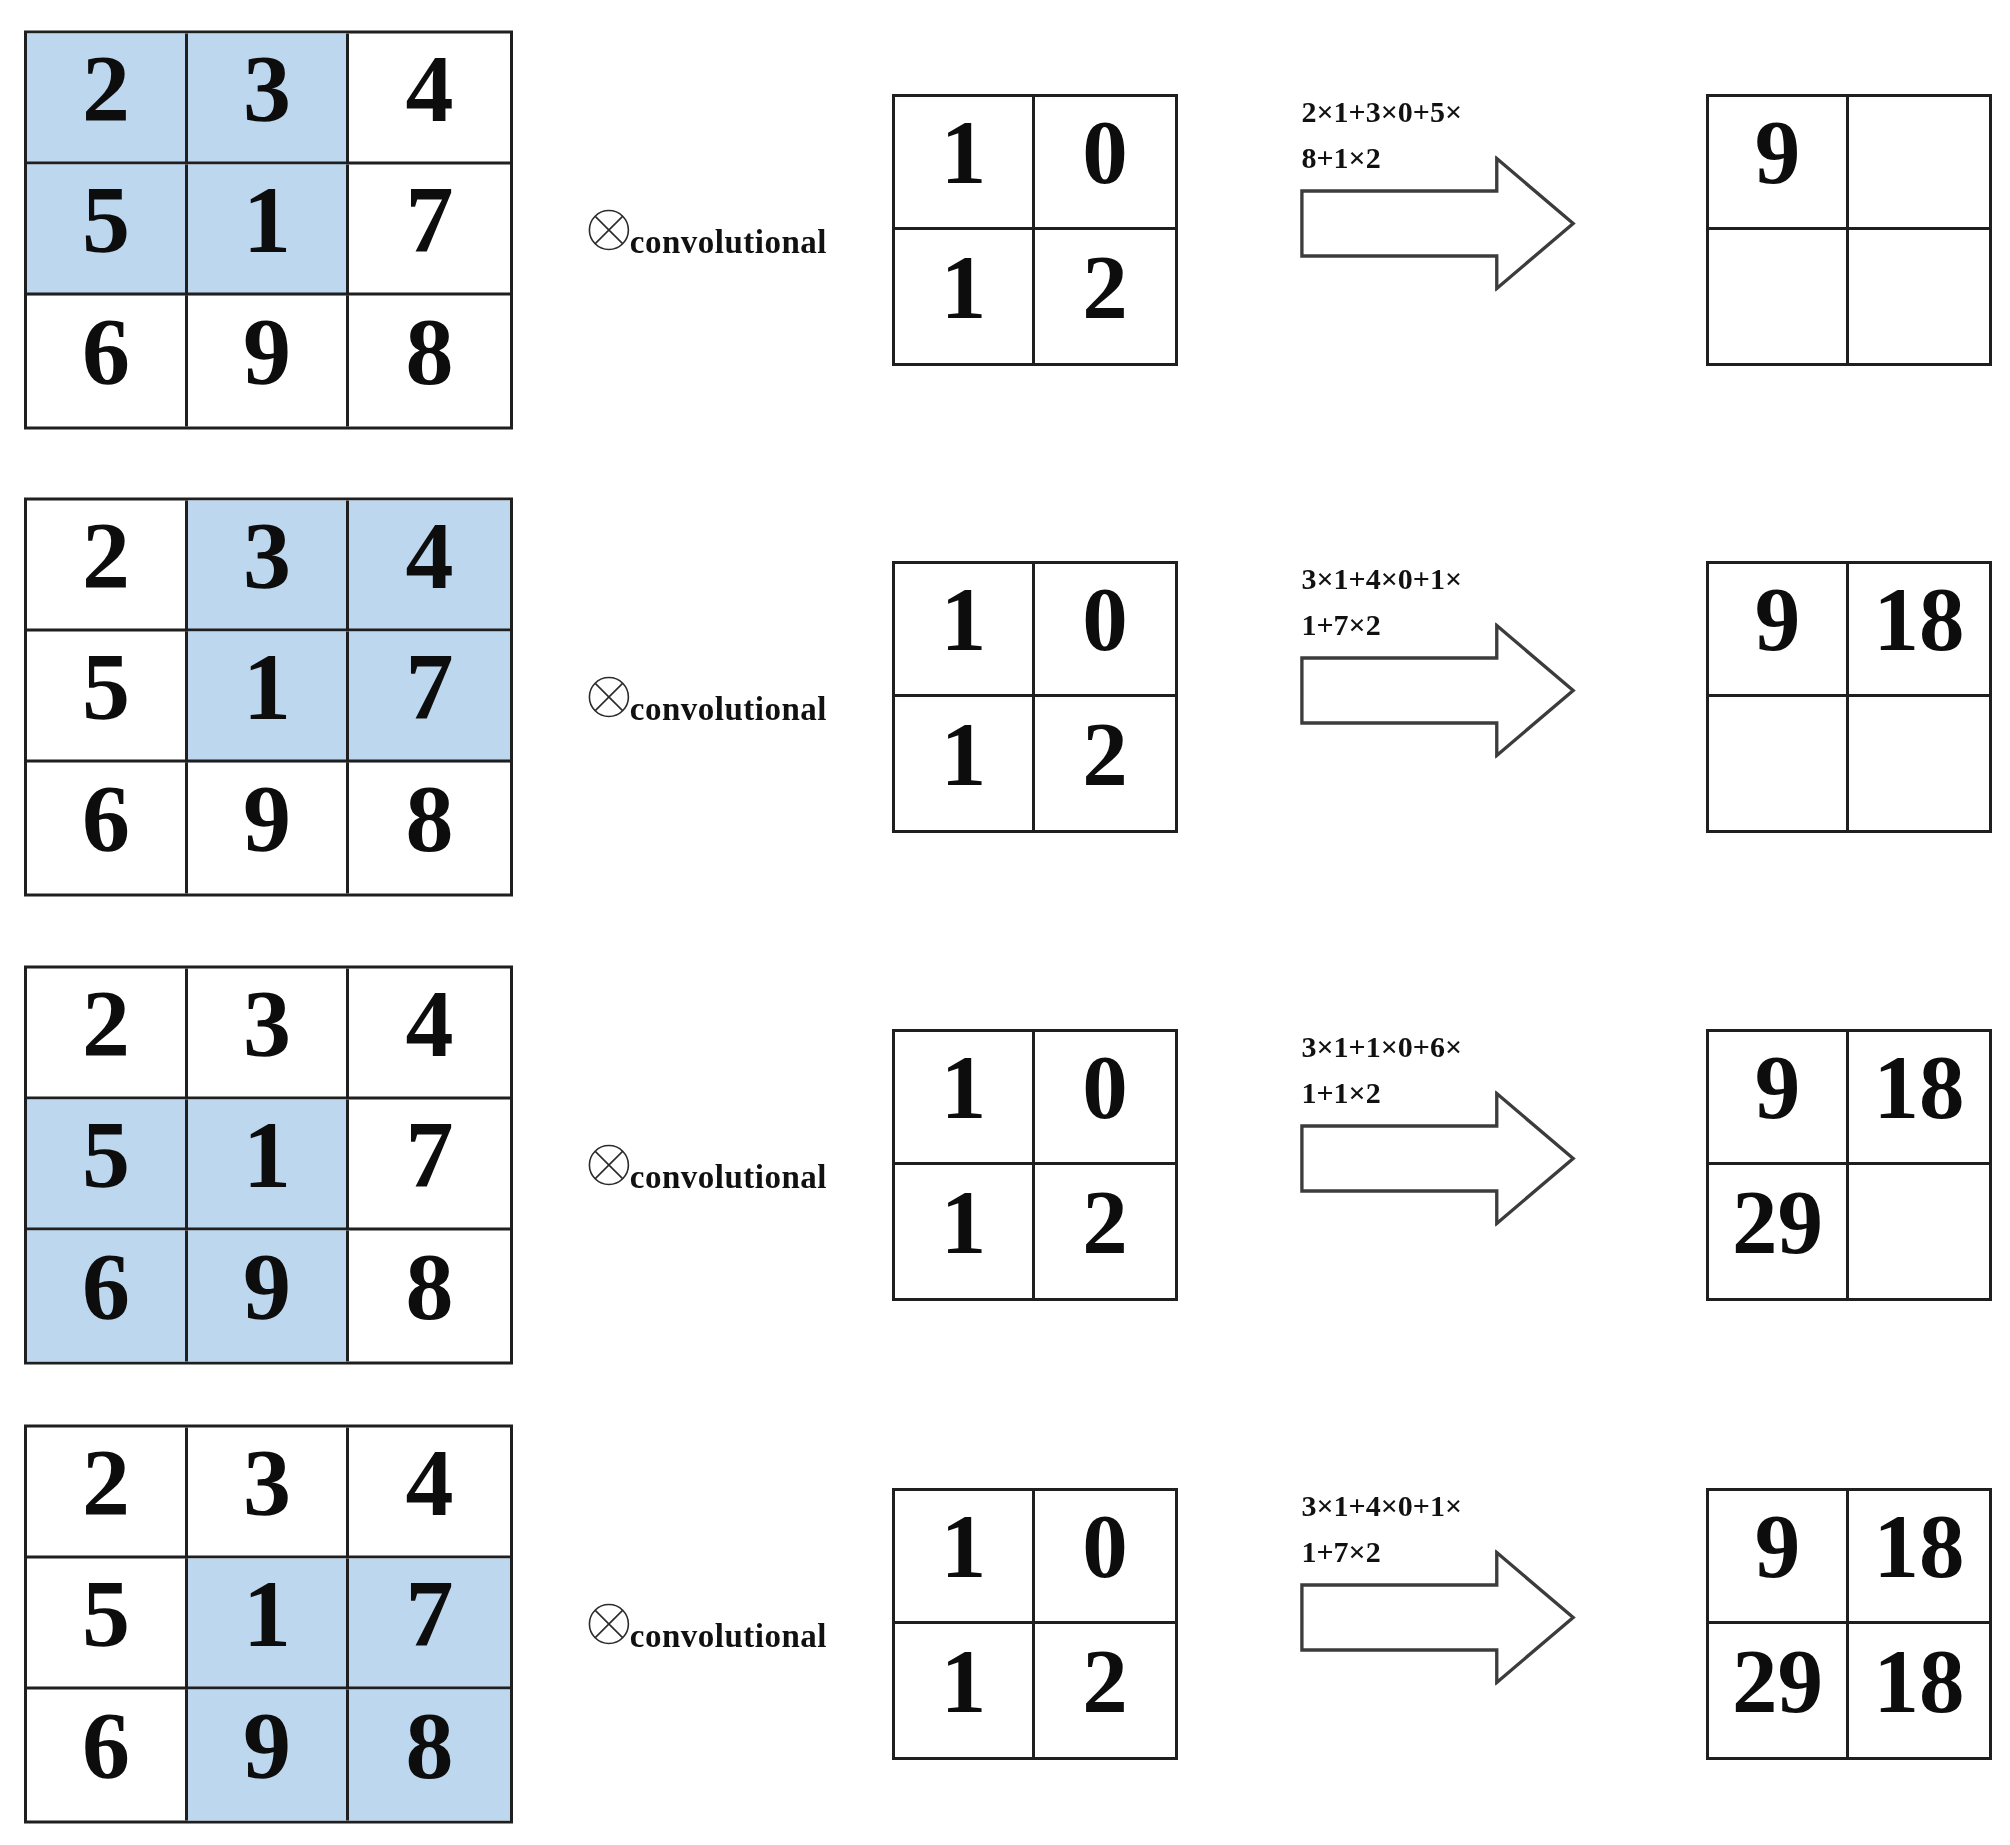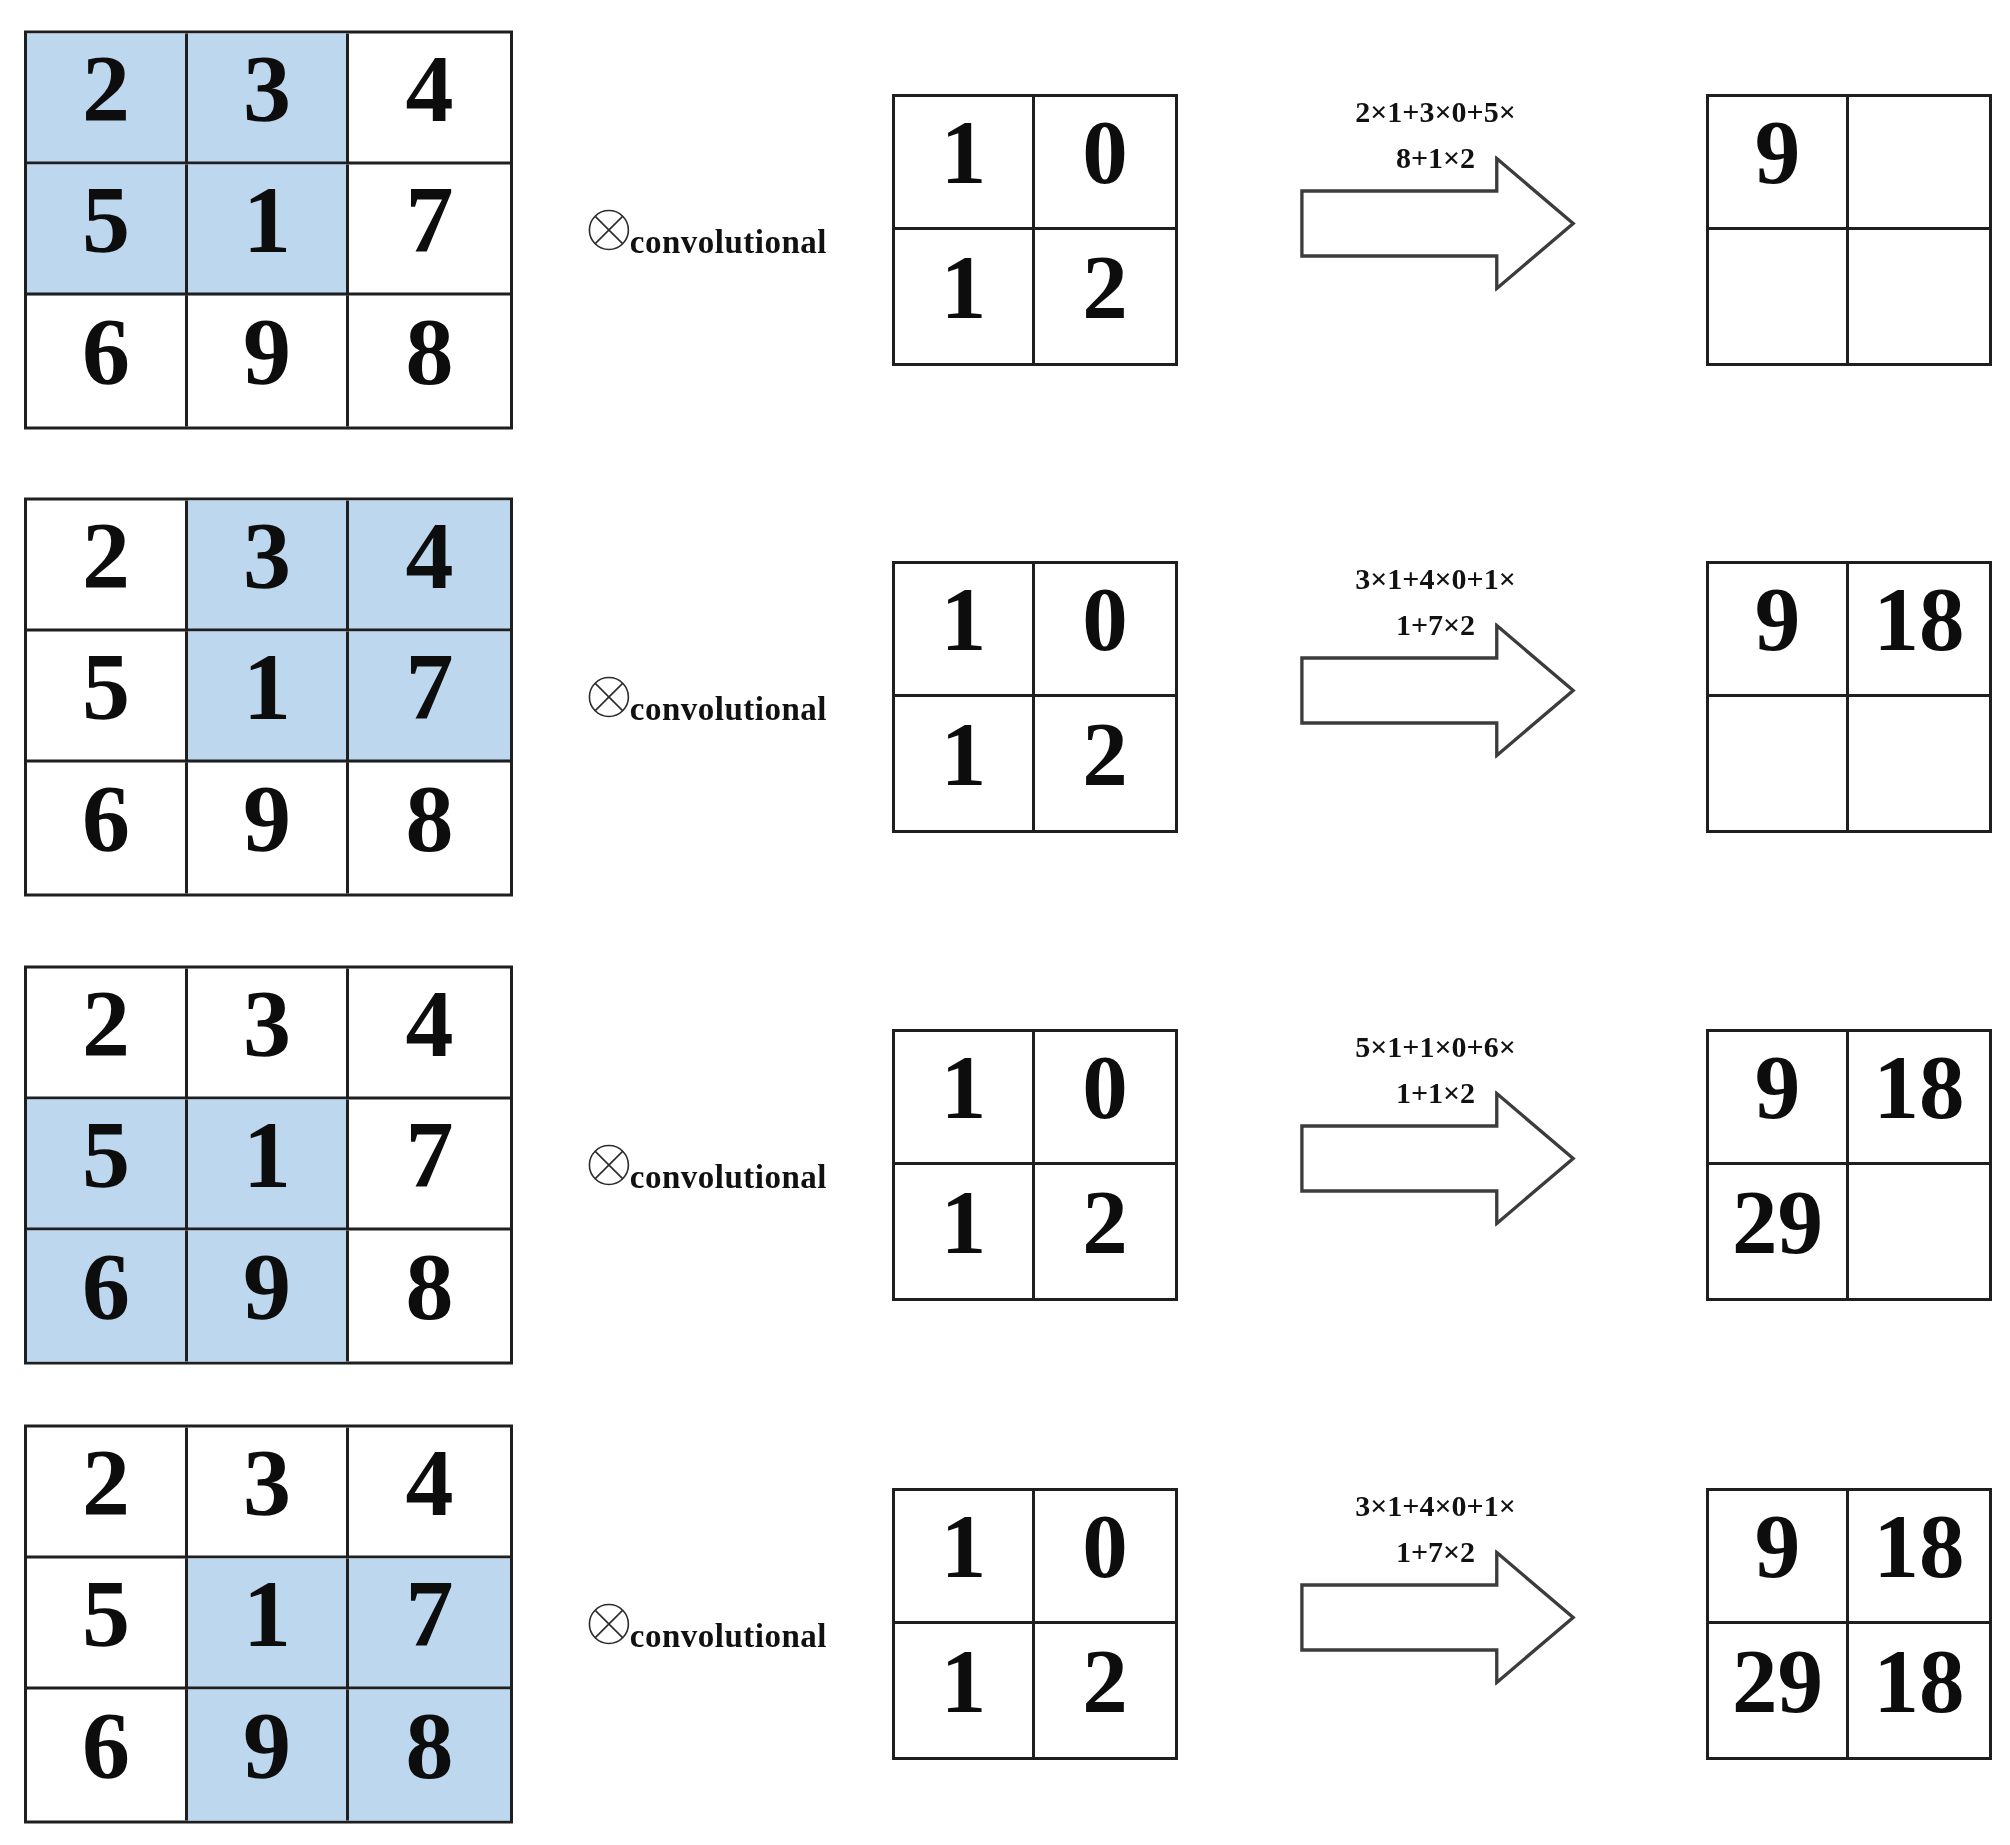--- a/index.html
+++ b/index.html
@@ -57,21 +57,21 @@
     letter-spacing:0.5px;white-space:nowrap;
   }
 
   
   .arrowgrp{
     position:absolute;left:1292px;width:287px;top:50%;
     transform:translateY(calc(-50% - 40px));
     display:flex;flex-direction:column;align-items:center;
   }
   .formula{
-    width:268px;text-align:center;font-weight:bold;color:#111;
+    width:268px;text-align:left;font-weight:bold;color:#111;
     font-size:30px;line-height:46px;white-space:nowrap;
   }
   .arrow{width:277px;height:136px;display:block;margin-top:-25px;align-self:flex-start;margin-left:7.6px;}
 </style>
 </head>
 <body>
 
 <div id="canvas">
   <div class="row">
     <div class="m g3">
@@ -274,21 +274,21 @@
         </div>
         <div class="cell">
           <span>1</span>
         </div>
         <div class="cell">
           <span>2</span>
         </div>
       </div>
     <div class="arrowgrp">
       <div class="formula">
-        <div>5×1+1×0+6×</div>
+        <div>3×1+1×0+6×</div>
         <div>1+1×2</div>
       </div>
       <svg class="arrow" viewBox="0 0 290 142">
         <polygon points="2,37 206,37 206,3 286,71 206,139 206,105 2,105" fill="#ffffff" stroke="#3c3c3c" stroke-width="3.5" stroke-linejoin="miter"></polygon>
       </svg>
     </div>
     <div class="m g2 out">
         <div class="cell">
           <span>9</span>
         </div>

